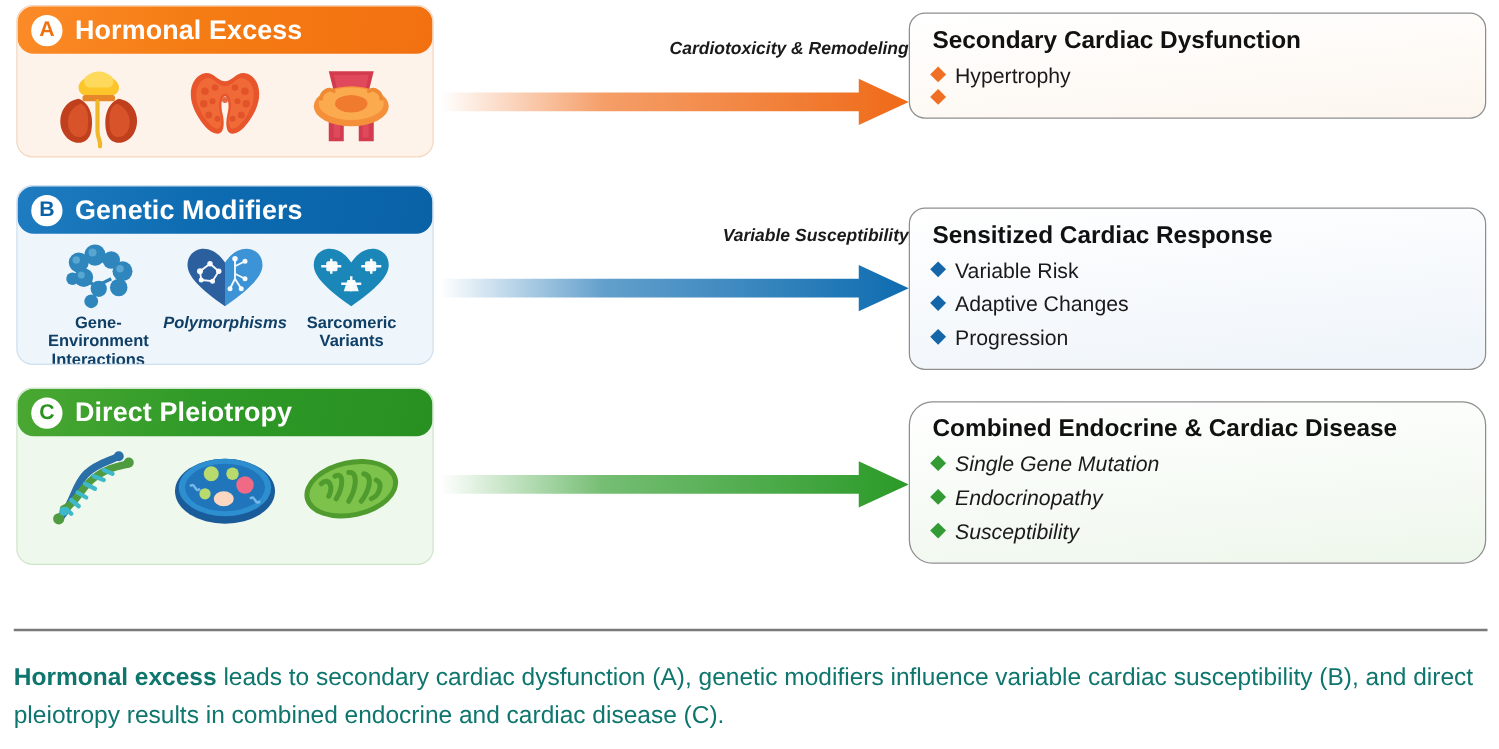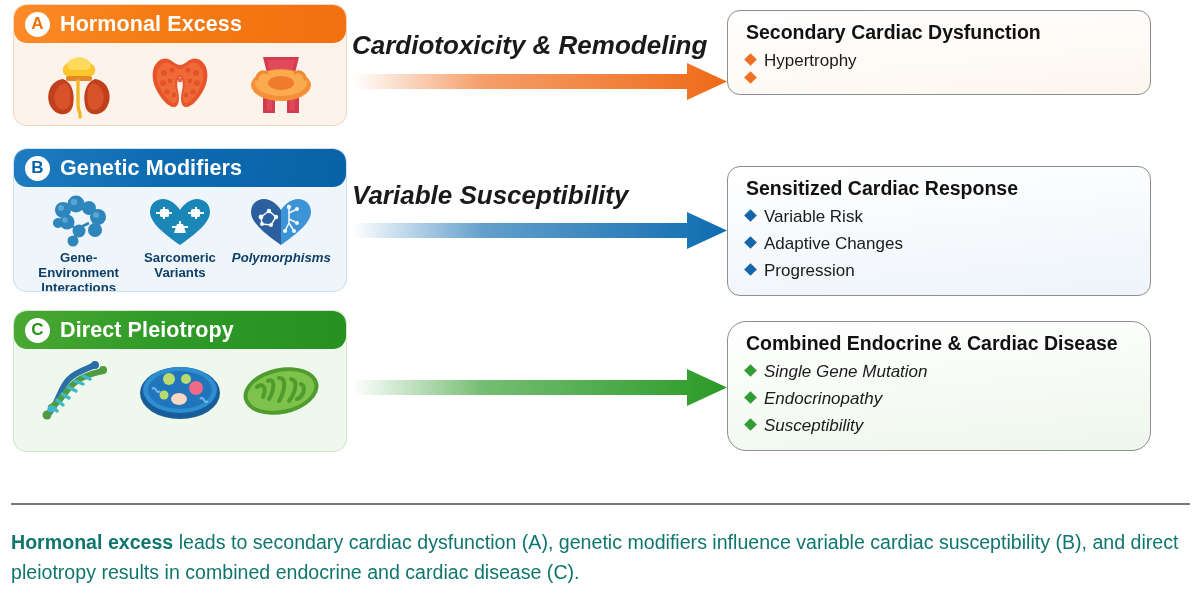--- a/index.html
+++ b/index.html
@@ -110,34 +110,34 @@
   
   .arrow-wrap {
     position: absolute;
     left: 352px;
     width: 375px;
   }
   .arrow-label {
     position: absolute;
     left: 0;
     width: 375px;
-    text-align: left;
+    text-align: right;
     font-style: italic;
     font-weight: bold;
-    font-size: 26px;
+    font-size: 14px;
     color: #1a1a1a;
     white-space: nowrap;
   }
   .arrow-svg { position: absolute; left: 0; }
 
   
   .result {
     position: absolute;
     left: 727px;
-    width: 424px;
+    width: 462px;
     box-sizing: border-box;
     border: 1.5px solid #8e8e8e;
     border-radius: 13px;
     padding: 10px 0 10px 18px;
   }
   .result.a { background: linear-gradient(175deg,#ffffff 0%,#fdf6ef 100%); }
   .result.b { background: linear-gradient(175deg,#ffffff 0%,#eef4fa 100%); }
   .result.c { background: linear-gradient(175deg,#ffffff 0%,#eef7ec 100%); }
 
   .result-title {
@@ -313,37 +313,20 @@
               <circle cx="31" cy="9" r="3.2"></circle>
               <circle cx="53" cy="22" r="3"></circle>
               <circle cx="22" cy="27" r="2.8"></circle>
             </g>
           </svg>
           <div class="icon-label">Gene-Environment Interactions</div>
         </div>
 
         <div class="icon-cell">
           <svg width="72" height="56" viewBox="0 0 72 56">
-            <path d="M36 52 C16 38,6 28,6 19 C6 11,12 6,19 6 C26 6,32 11,36 17 C40 11,46 6,53 6 C60 6,66 11,66 19 C66 28,56 38,36 52 Z" fill="#1a87b8"></path>
-            <g stroke="#ffffff" stroke-width="2" fill="none" opacity="0.95">
-              <path d="M12 20 L28 20 M20 14 L20 26"></path>
-              <path d="M44 20 L60 20 M52 14 L52 26"></path>
-              <path d="M28 34 L44 34 M36 28 L36 40"></path>
-            </g>
-            <g fill="#ffffff" opacity="0.95">
-              <rect x="16" y="16" width="9" height="8" rx="1.5"></rect>
-              <rect x="47" y="16" width="9" height="8" rx="1.5"></rect>
-              <path d="M30 40 L42 40 L39 31 L33 31 Z"></path>
-            </g>
-          </svg>
-          <div class="icon-label">Sarcomeric Variants</div>
-        </div>
-
-        <div class="icon-cell">
-          <svg width="72" height="56" viewBox="0 0 72 56">
             <defs>
               <linearGradient id="heartGrad1" x1="0" y1="0" x2="1" y2="0">
                 <stop offset="0%" stop-color="#2b5f9e"></stop>
                 <stop offset="50%" stop-color="#2b5f9e"></stop>
                 <stop offset="50%" stop-color="#3c93d6"></stop>
                 <stop offset="100%" stop-color="#3c93d6"></stop>
               </linearGradient>
             </defs>
             <path d="M36 52 C16 38,6 28,6 19 C6 11,12 6,19 6 C26 6,32 11,36 17 C40 11,46 6,53 6 C60 6,66 11,66 19 C66 28,56 38,36 52 Z" fill="url(#heartGrad1)"></path>
             <g stroke="#ffffff" stroke-width="1.5" fill="none" opacity="0.95">
@@ -359,20 +342,37 @@
               <circle cx="44" cy="14" r="2.2"></circle>
                 <circle cx="52" cy="16" r="2"></circle>
               <circle cx="52" cy="30" r="2"></circle>
                 <circle cx="40" cy="38" r="2"></circle>
               <circle cx="49" cy="38" r="2"></circle>
             </g>
           </svg>
           <div class="icon-label italic">Polymorphisms</div>
         </div>
 
+        <div class="icon-cell">
+          <svg width="72" height="56" viewBox="0 0 72 56">
+            <path d="M36 52 C16 38,6 28,6 19 C6 11,12 6,19 6 C26 6,32 11,36 17 C40 11,46 6,53 6 C60 6,66 11,66 19 C66 28,56 38,36 52 Z" fill="#1a87b8"></path>
+            <g stroke="#ffffff" stroke-width="2" fill="none" opacity="0.95">
+              <path d="M12 20 L28 20 M20 14 L20 26"></path>
+              <path d="M44 20 L60 20 M52 14 L52 26"></path>
+              <path d="M28 34 L44 34 M36 28 L36 40"></path>
+            </g>
+            <g fill="#ffffff" opacity="0.95">
+              <rect x="16" y="16" width="9" height="8" rx="1.5"></rect>
+              <rect x="47" y="16" width="9" height="8" rx="1.5"></rect>
+              <path d="M30 40 L42 40 L39 31 L33 31 Z"></path>
+            </g>
+          </svg>
+          <div class="icon-label">Sarcomeric Variants</div>
+        </div>
+
       </div>
     </div>
 
     <div class="arrow-wrap" style="top:0;height:140px;">
       <div class="arrow-label" style="top:32px;">Variable Susceptibility</div>
       <svg class="arrow-svg" width="375" height="40" viewBox="0 0 375 40" style="top:63px;">
         <defs>
           <linearGradient id="gradB" x1="0" y1="0" x2="1" y2="0">
             <stop offset="0%" stop-color="#0e6cb0" stop-opacity="0"></stop>
             <stop offset="35%" stop-color="#0e6cb0" stop-opacity="0.65"></stop>

